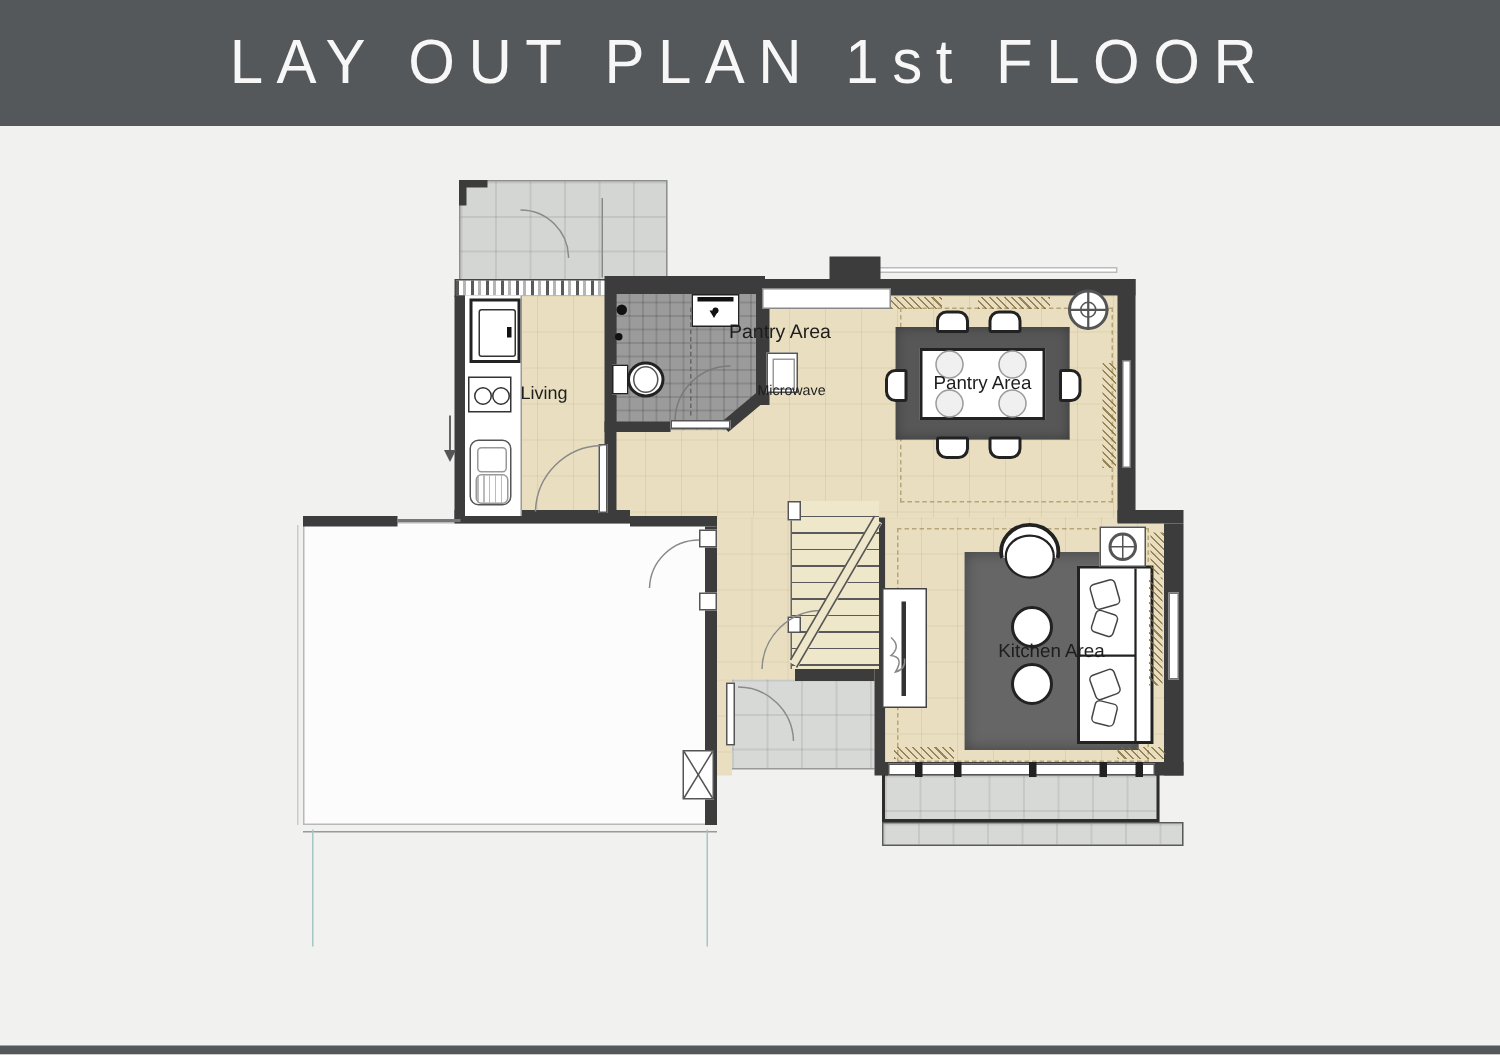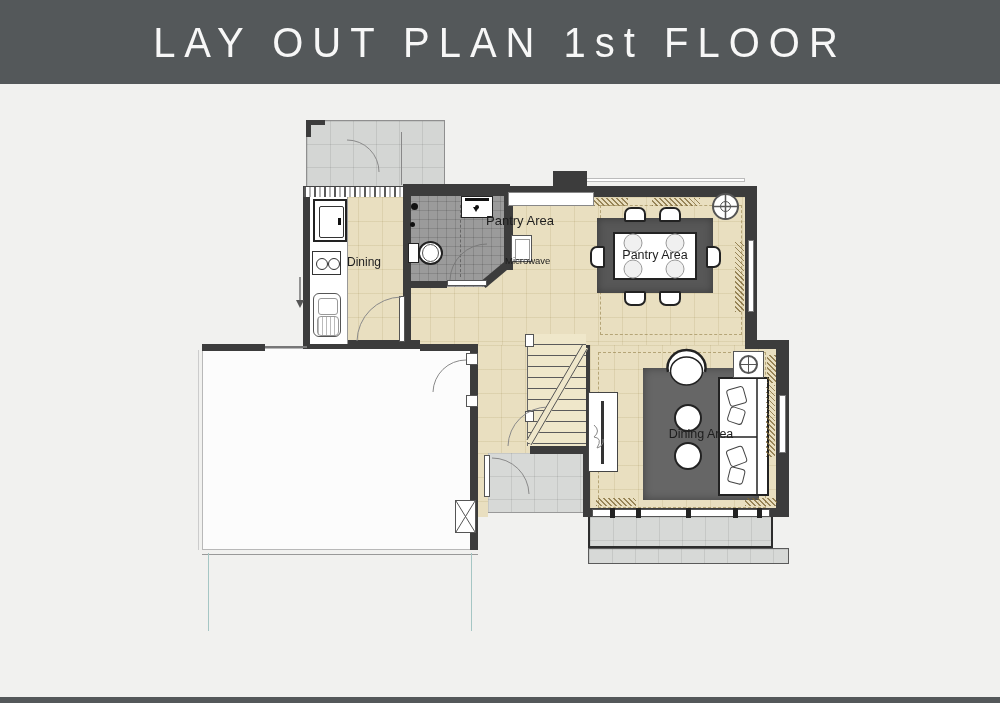--- a/index.html
+++ b/index.html
@@ -221,17 +221,17 @@
   <path d="M594,425 q7,6 0,12 q9,1 3,11 q7,-2 6,-9" fill="none" stroke="#888" stroke-width="1"></path>
 
   <ellipse cx="430.5" cy="253" rx="8" ry="8.5" fill="none" stroke="#555" stroke-width="1"></ellipse>
 
   <line x1="300" y1="277" x2="300" y2="301" stroke="#555" stroke-width="1.2"></line>
   <polygon points="296,300 304,300 300,308" fill="#555"></polygon>
 
   <polygon points="473,207 479,207 476,212" fill="#111"></polygon>
 </svg>
 
-<div class="abs label" style="left:347px;top:255px;font-size:12px;">Dining</div>
+<div class="abs label" style="left:347px;top:255px;font-size:12px;">Living</div>
 <div class="abs label" style="left:486px;top:213px;font-size:13px;">Pantry Area</div>
 <div class="abs label" style="left:505px;top:255px;font-size:9.5px;">Microwave</div>
 <div class="abs label" style="left:613px;top:248px;width:84px;text-align:center;font-size:12.5px;">Pantry Area</div>
-<div class="abs label" style="left:643px;top:427px;width:116px;text-align:center;font-size:12.5px;">Dining Area</div>
+<div class="abs label" style="left:643px;top:427px;width:116px;text-align:center;font-size:12.5px;">Kitchen Area</div>
 
 </body></html>

